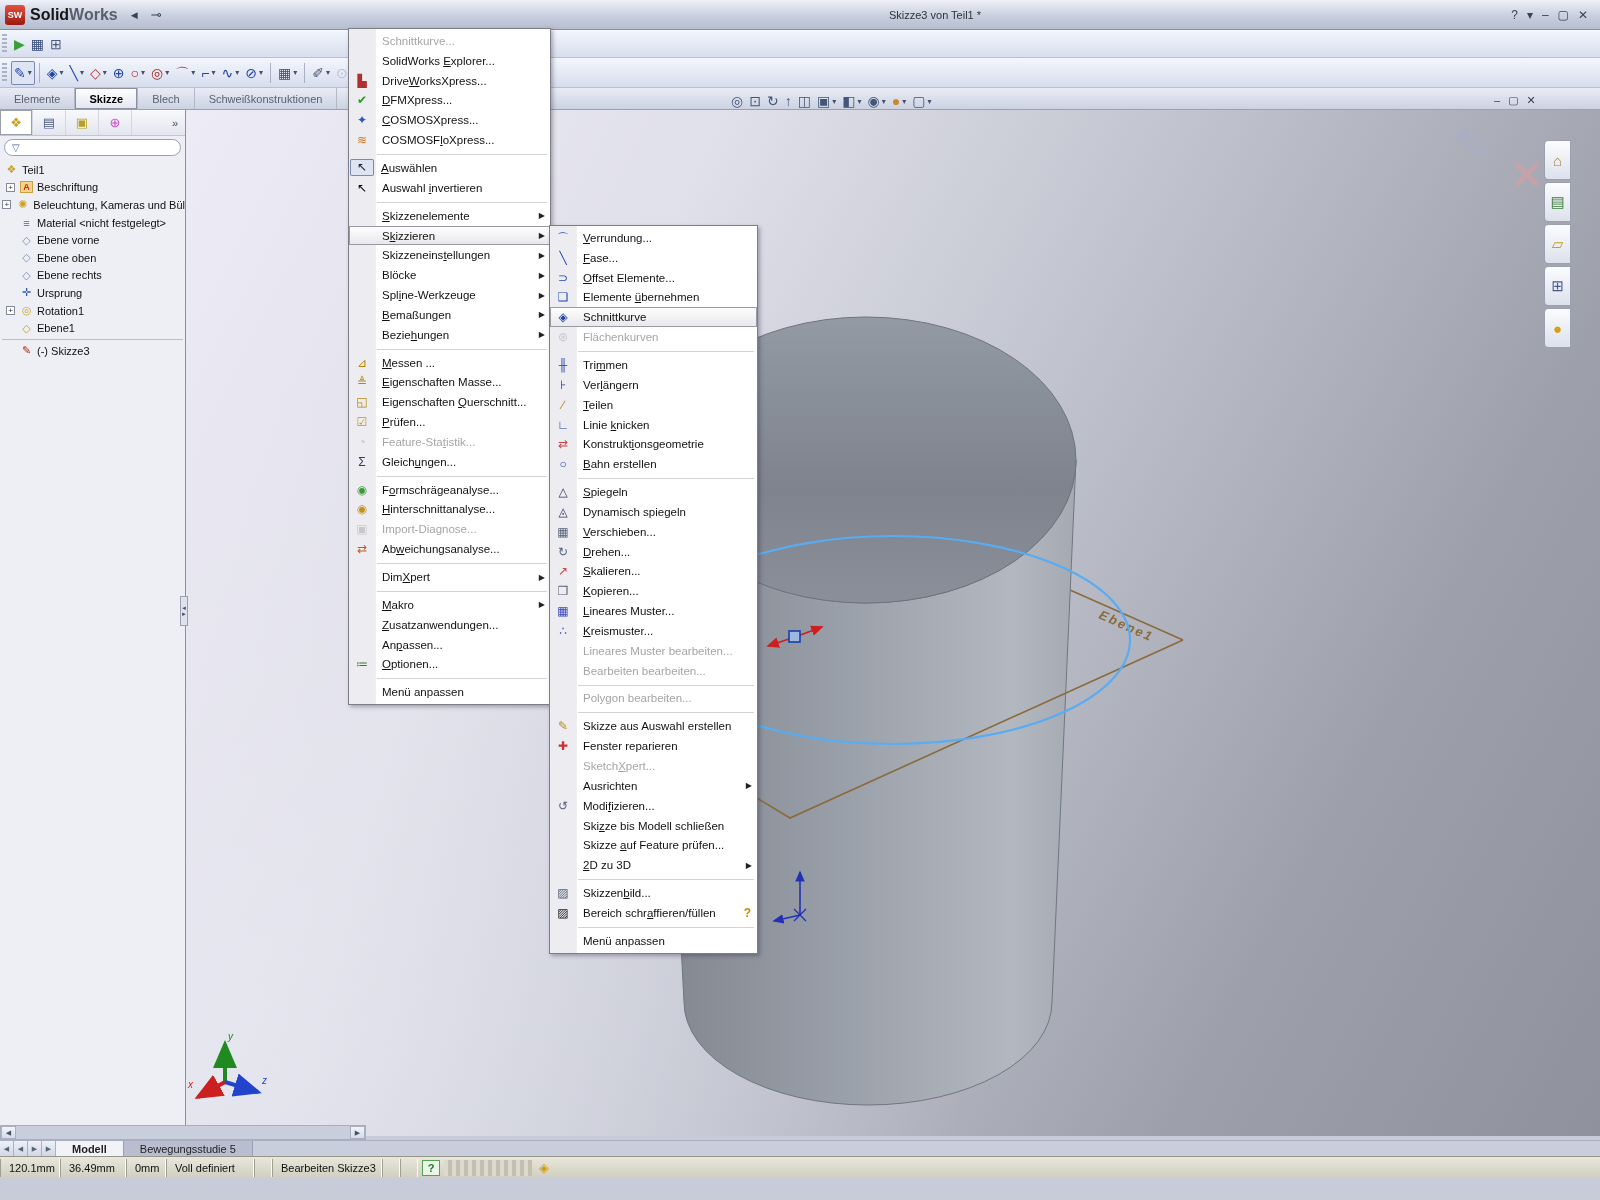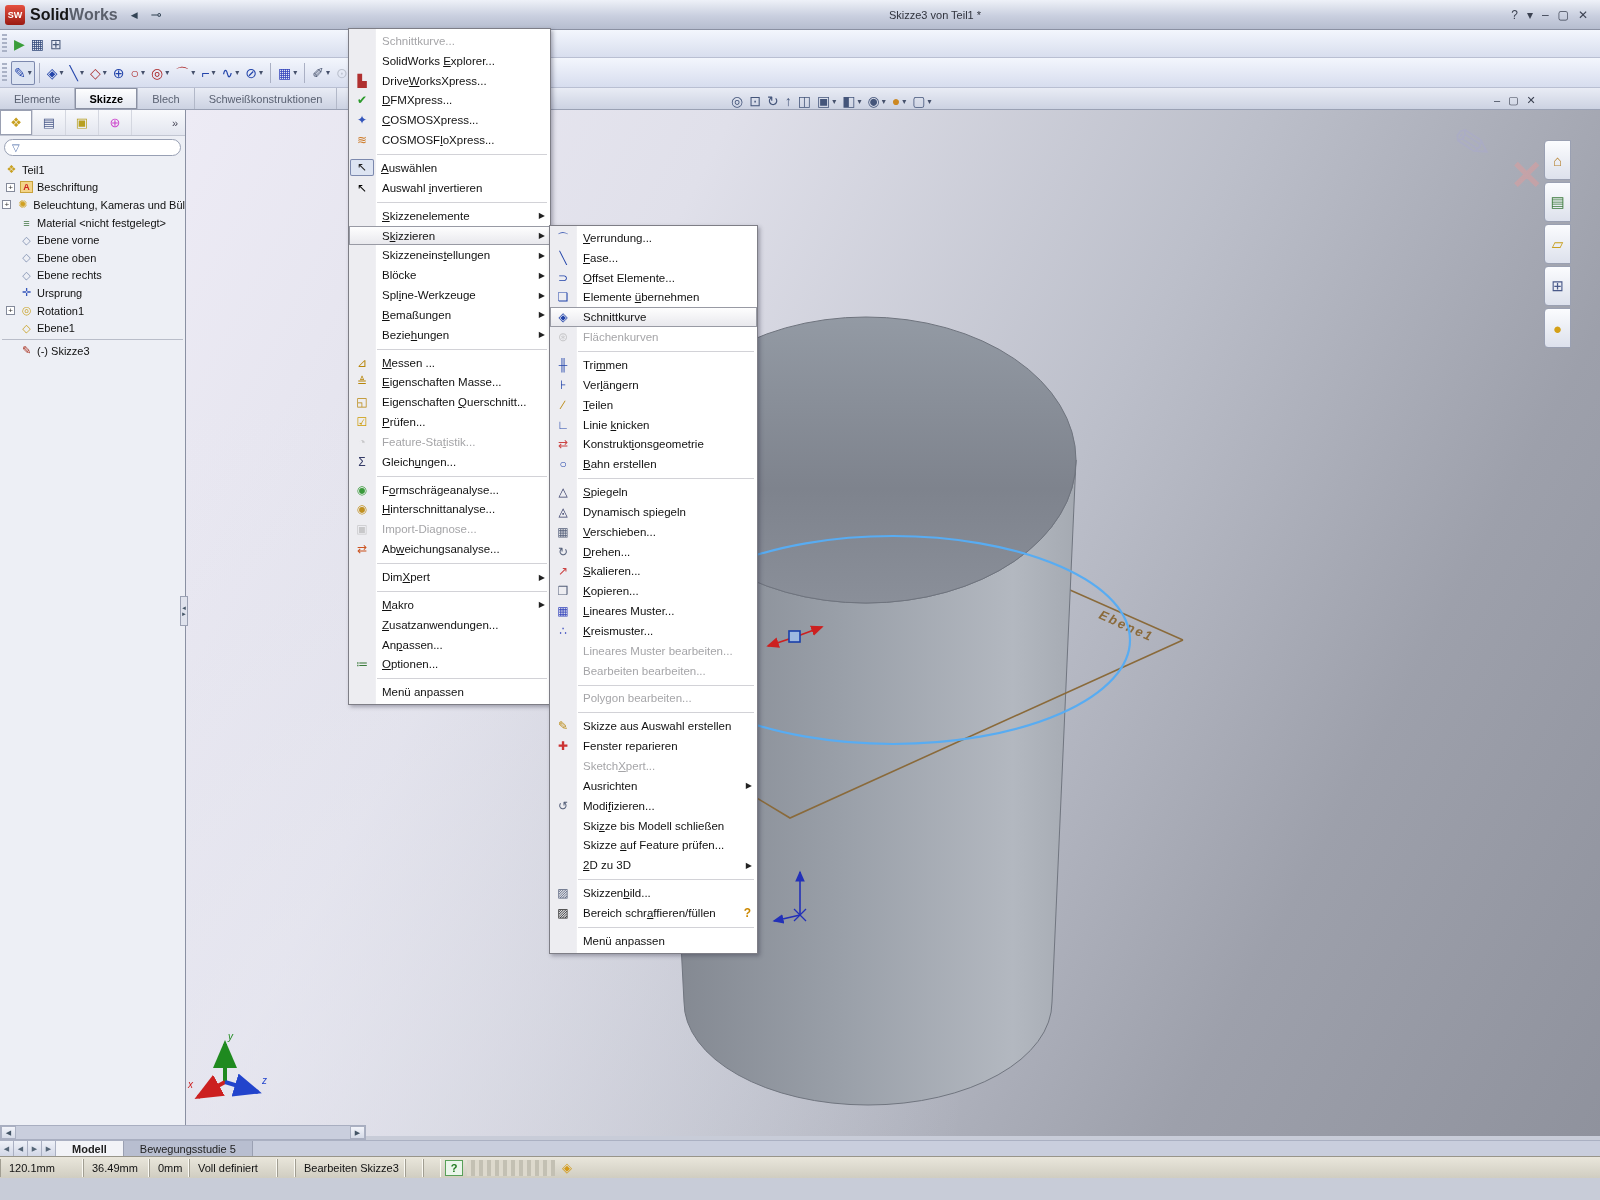--- a/index.html
+++ b/index.html
@@ -726,21 +726,21 @@
 </div>
 <div class="abs modeltabs" id="modeltabs">
     <span class="mt-nav">◀</span>
     <span class="mt-nav">◀</span>
     <span class="mt-nav">▶</span>
     <span class="mt-nav">▶</span>
     <span class="mt-tab active">Modell</span>
     <span class="mt-tab inactive">Bewegungsstudie 5</span>
   </div>
 <div class="abs statusbar" id="statusbar">
-<span class="sb-cell" style="width: 83px;">120.1mm</span>
+<span class="sb-cell" style="width: 60px;">120.1mm</span>
     <span class="sb-cell" style="width: 66px;">36.49mm</span>
     <span class="sb-cell" style="width: 40px;">0mm</span>
     <span class="sb-cell" style="width: 88px;">Voll definiert</span>
     <span class="sb-cell" style="width: 10px;"></span>
     <span class="sb-cell" style="width: 110px;">Bearbeiten Skizze3</span>
     <span class="sb-cell" style="width: 8px;"></span>
     <span class="sb-cell" style="width: 8px;"></span>
     <span class="sb-help">?</span>
     <span class="sb-stripes"></span>
     <span class="sb-tag">◈</span>

